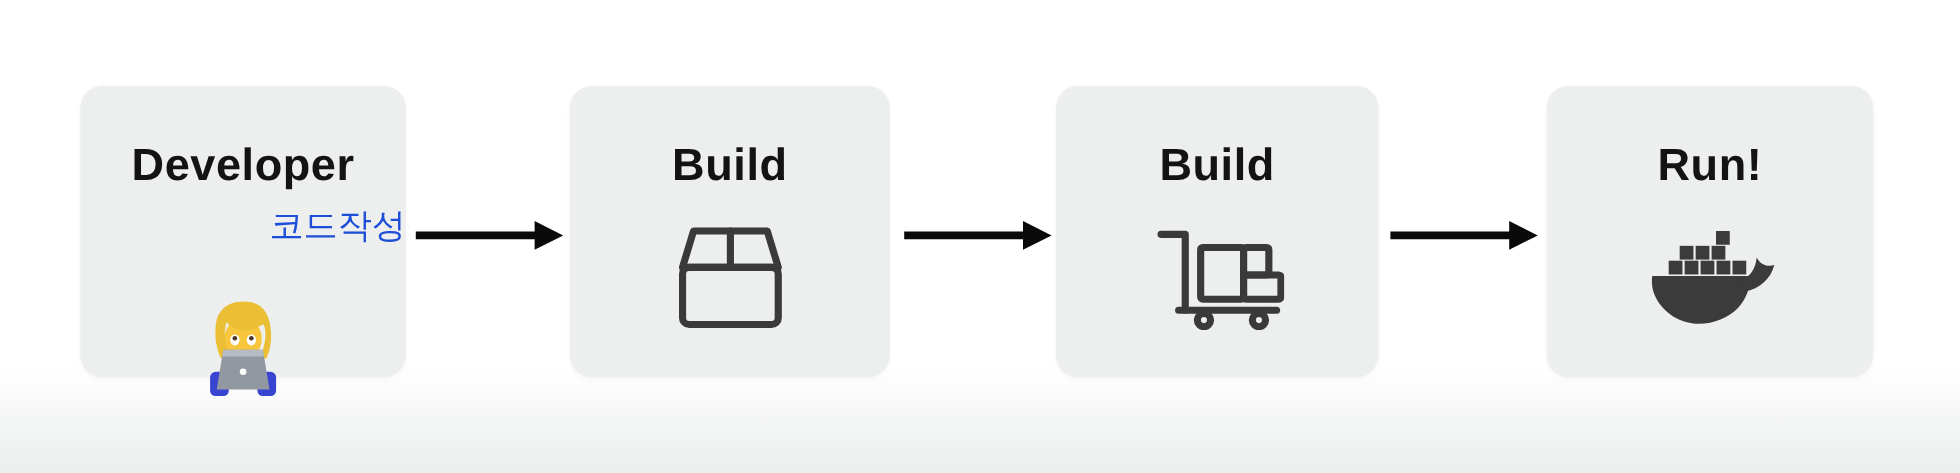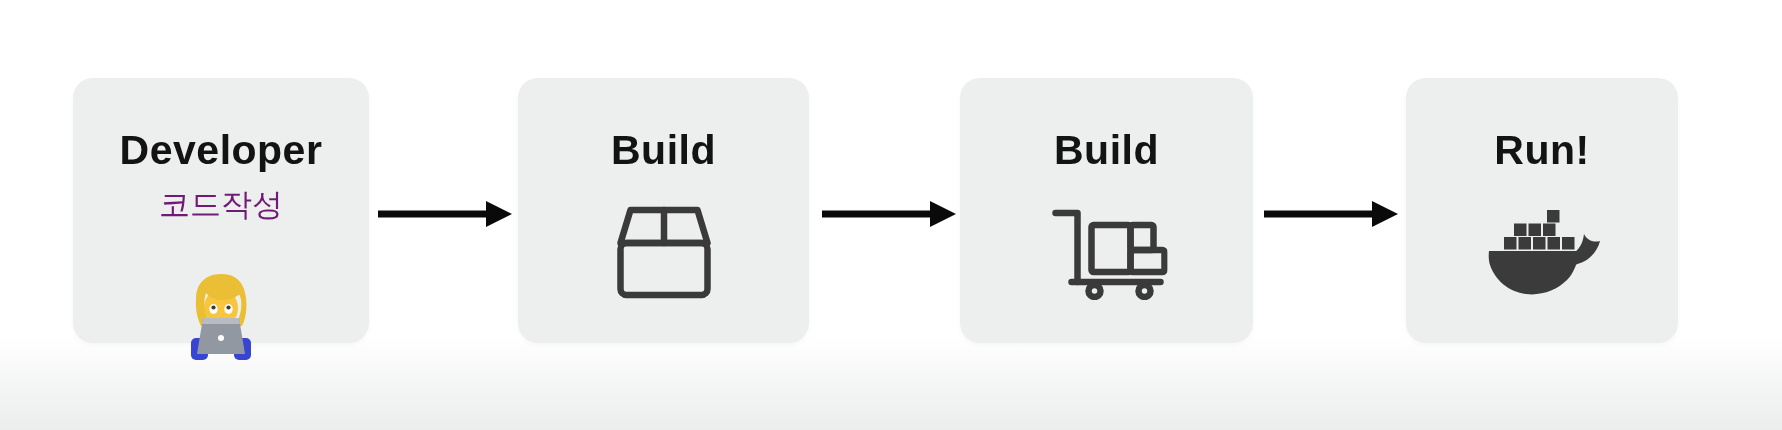--- a/index.html
+++ b/index.html
@@ -16,34 +16,34 @@
   .card{
     position:absolute;
     top:78px;height:265px;
     background:#edefee;
     border-radius:20px;
     box-shadow:0 2px 5px rgba(0,0,0,0.03);
   }
   .card-1{left:73px;width:296px;}
   .card-2{left:518px;width:291px;}
   .card-3{left:960px;width:293px;}
-  .card-4{left:1406px;width:272px;}
+  .card-4{left:1406px;width:297px;}
   .card-title{
     position:absolute;top:30px;left:0;right:0;
     text-align:center;
     font-size:41px;line-height:1.1;font-weight:700;
     color:#131313;
     letter-spacing:0.5px;
     margin-top:20px;
   }
   .card-subtitle{
     position:absolute;top:110px;left:0;right:0;
-    text-align:center;
+    text-align:right;
     font-size:31px;line-height:1.1;font-weight:400;
-    color:#701a75;
+    color:#1d4ed8;
   }
   .icon-wrap{
     position:absolute;left:50%;transform:translateX(-50%);
   }
   .icon-build{top:128px;}
   .icon-ship{top:125px;}
   .icon-docker{top:132px;}
   .icon-emoji{top:194px;}
   .arrow{
     position:absolute;top:200px;width:138px;height:28px;

